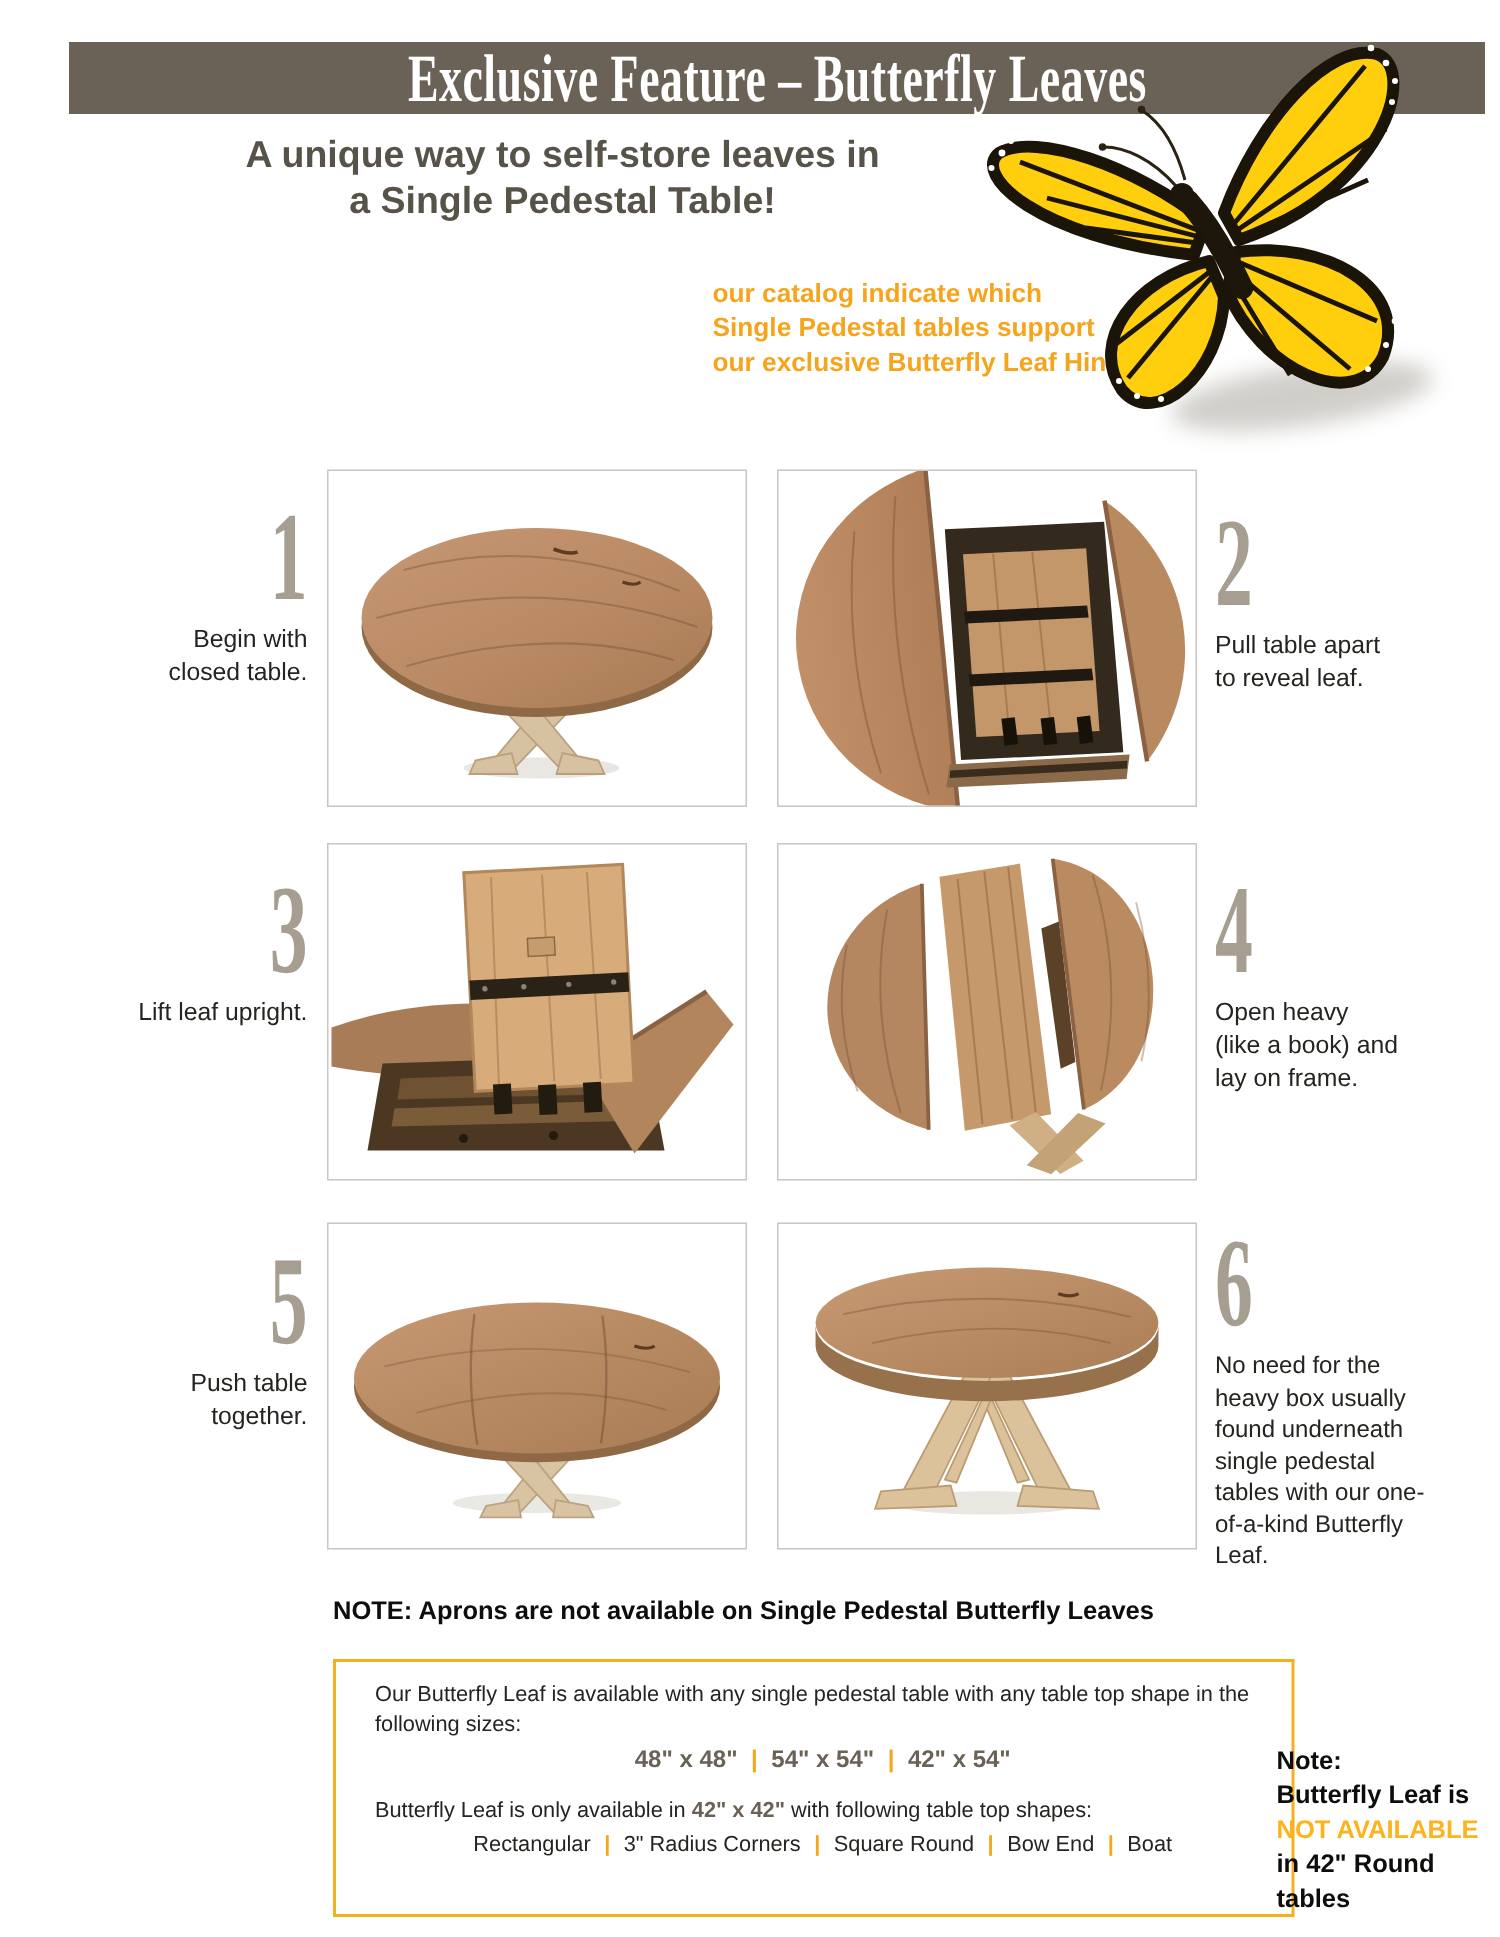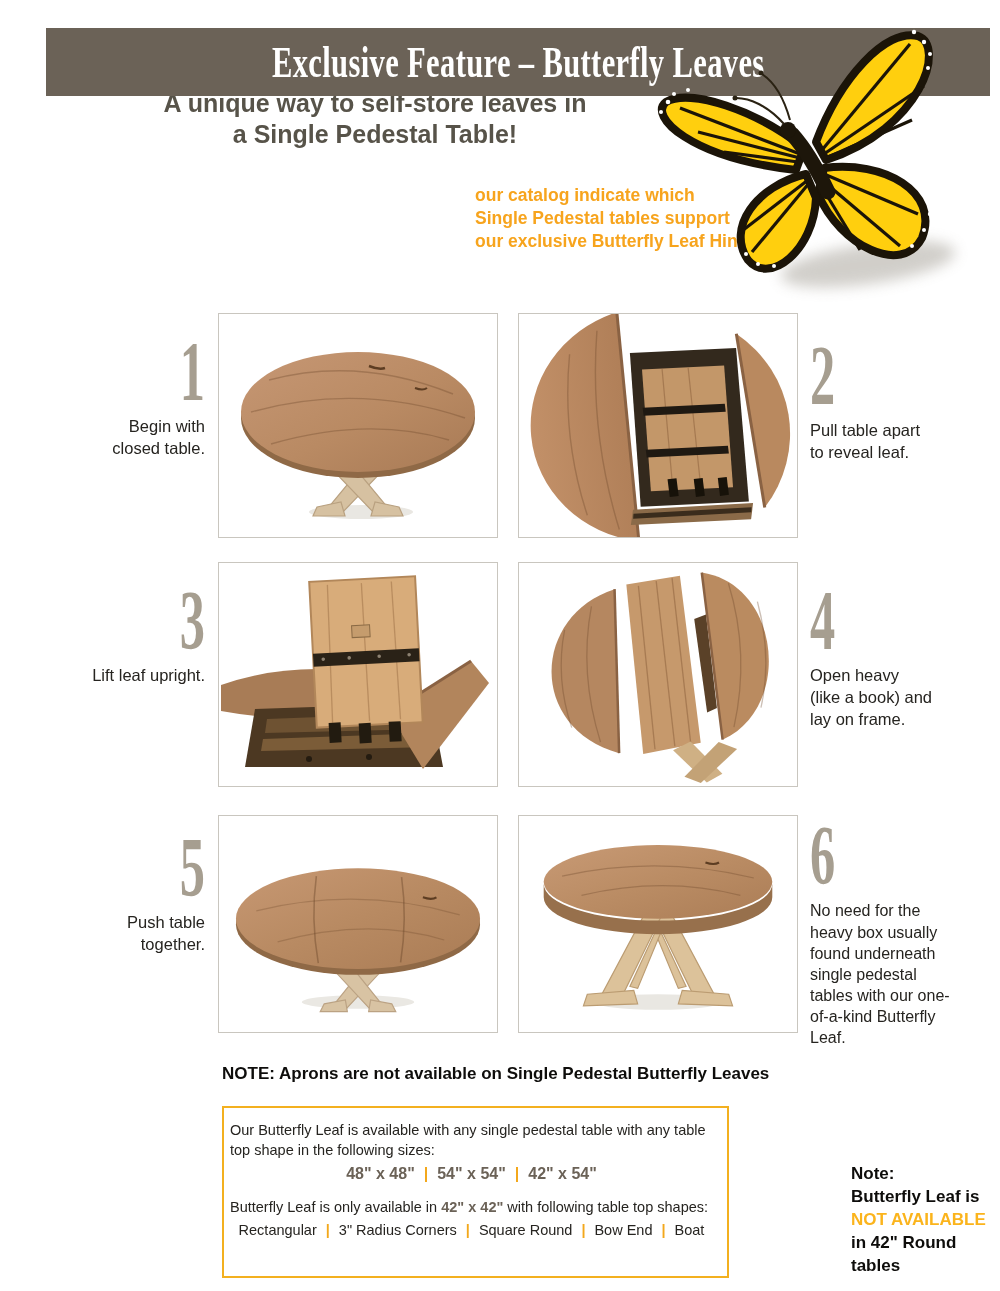--- a/index.html
+++ b/index.html
@@ -1,21 +1,21 @@
 <!DOCTYPE html>
 <html><head>
 <meta charset="utf-8">
 <style>
   html,body{margin:0;padding:0;}
   body{
     width:1000px;height:1291px;background:#ffffff;position:relative;overflow:hidden;
     font-family:"Liberation Sans",sans-serif;color:#262420;
   }
   
-  .header-bar{position:absolute;left:46px;top:28px;width:944px;height:68px;background:#6B6257;
+  .header-bar{position:absolute;left:46px;top:28px;width:944px;height:48px;background:#6B6257;
     display:flex;align-items:center;justify-content:center;z-index:1;}
   .header-title{color:#fff;font-family:"Liberation Serif",serif;font-weight:bold;font-size:45px;
     white-space:nowrap;transform:scaleX(0.68);letter-spacing:0.5px;}
   .butterfly{position:absolute;left:628px;top:2px;width:368px;height:302px;z-index:5;}
   .subtitle{position:absolute;left:110px;top:88px;width:530px;text-align:center;font-weight:bold;
     font-size:25px;color:#575349;line-height:1.22;}
   .intro{position:absolute;left:475px;top:184px;width:320px;font-weight:bold;font-size:17.5px;
     color:#F7A41D;line-height:1.3;}
   
   .panel{position:absolute;width:280px;border:1px solid #c9c6bf;background:#fff;box-sizing:border-box;}
@@ -36,22 +36,22 @@
   .step.right .step-num{transform-origin:left bottom;}
   #cap1{left:95px;top:336px;width:110px;}
   #cap2{left:810px;top:340px;width:122px;}
   #cap3{left:85px;top:585px;width:120px;}
   #cap4{left:810px;top:585px;width:122px;}
   #cap5{left:95px;top:832px;width:110px;}
   #cap6{left:810px;top:820px;width:140px;font-size:16px;}
   
   .note-line{position:absolute;left:222px;top:1064px;font-size:17px;font-weight:bold;color:#0e0d0b;}
   
-  .avail-box{position:absolute;left:222px;top:1106px;width:507px;height:172px;border:2px solid #F3B01F;
-    box-sizing:border-box;padding:13px 14px 0 6px;font-size:14.5px;color:#262420;}
+  .avail-box{position:absolute;left:222px;top:1106px;width:641px;height:172px;border:2px solid #F3B01F;
+    box-sizing:border-box;padding:13px 14px 0 26px;font-size:14.5px;color:#262420;}
   .avail-intro{line-height:1.35;}
   .sizes-row{text-align:center;margin-top:5px;font-weight:bold;font-size:16px;color:#6b6257;}
   .sep{color:#F3A81C;font-weight:bold;padding:0 9px;}
   .only-row{text-align:left;margin-top:15px;line-height:1.3;}
   .only-size{font-weight:bold;color:#6b6257;}
   .shapes-row{text-align:center;margin-top:5px;}
   
   .side-note{position:absolute;left:851px;top:1162px;width:168px;font-size:17px;font-weight:bold;
     color:#0e0d0b;line-height:1.36;}
   .side-note .hl{color:#FBB41C;}

